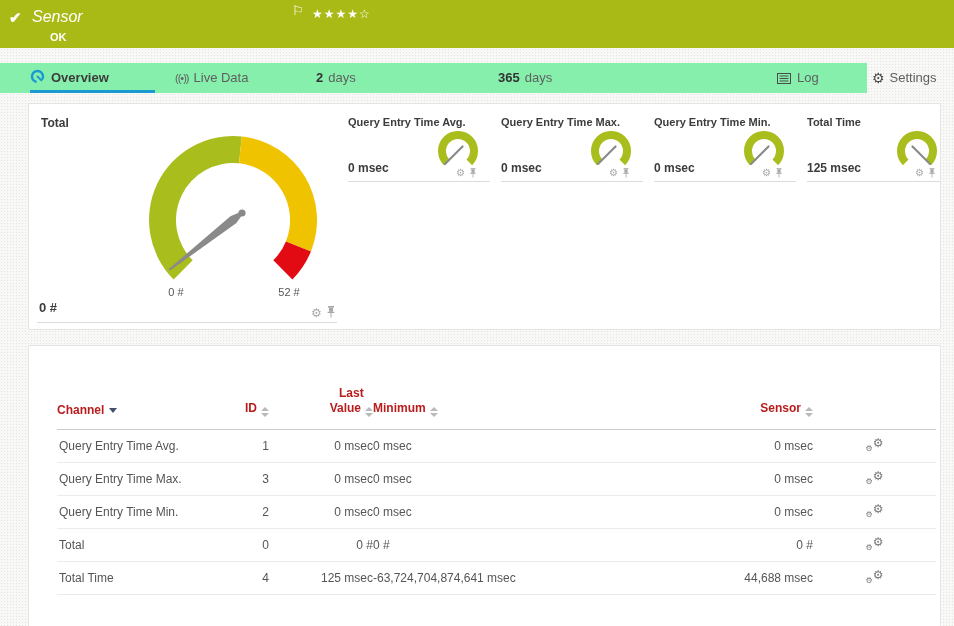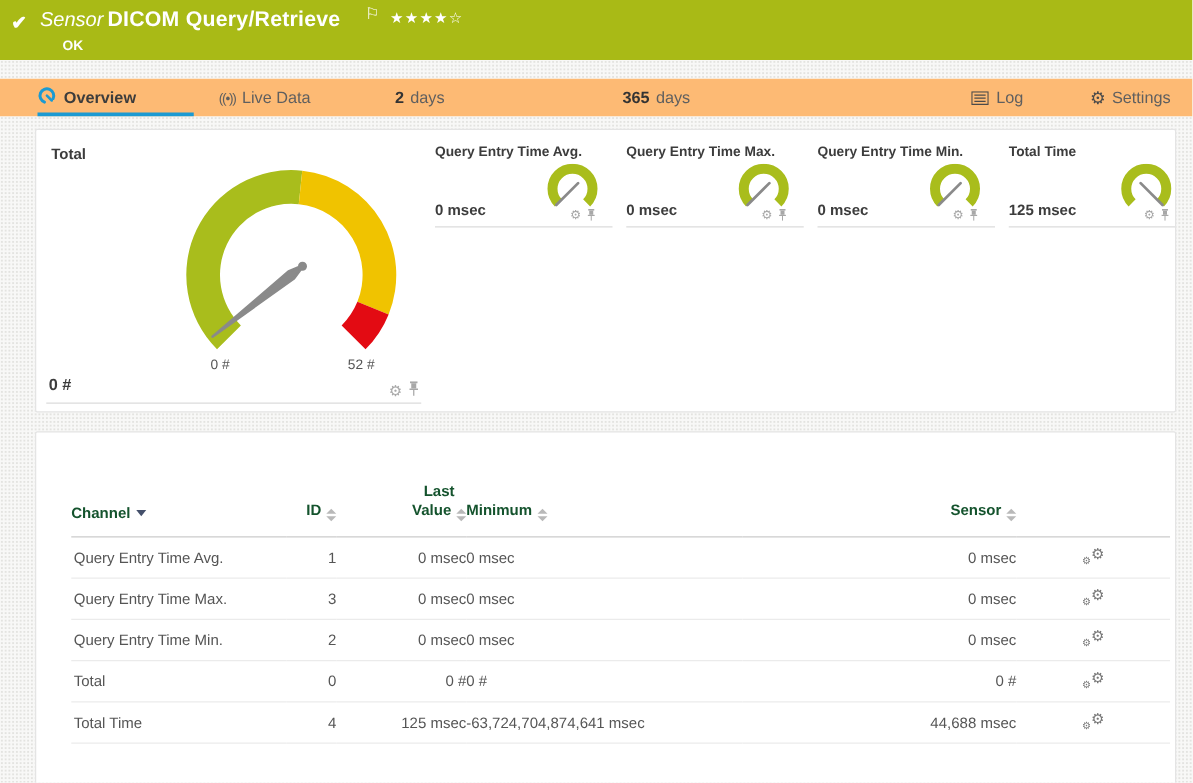--- a/index.html
+++ b/index.html
@@ -17,21 +17,21 @@
   
   .banner{ position:absolute; left:0; top:0; width:954px; height:48px; background:#a9ba16; color:#fff; }
   .banner .check{ position:absolute; left:9px; top:9px; font-size:15px; font-weight:bold; }
   .banner .kind{ position:absolute; left:32px; top:8px; font-size:16px; font-style:italic;text-align:right; }
   .banner .title{ position:absolute; left:86px; top:6px; font-size:17px; font-weight:bold; letter-spacing:.2px; }
   .banner .flag{ position:absolute; left:292px; top:3px; font-size:13px; cursor:pointer; }
   .banner .stars{ position:absolute; left:312px; top:7px; font-size:12px; letter-spacing:1px; cursor:pointer; }
   .banner .status{ position:absolute; left:50px; top:31px; font-size:11px; font-weight:bold; }
 
   
-  .tabbar{ position:absolute; left:0; top:63px; width:954px; height:30px; background:#fdba74; }
+  .tabbar{ position:absolute; left:0; top:63px; width:867px; height:30px; background:#86efac; }
   .tab{ position:absolute; top:0; height:30px; line-height:29px; font-size:13px; color:#5f5f5f; cursor:pointer; white-space:nowrap; }
   .tab .ticon{ display:inline-block; vertical-align:-2px; margin-right:6px; }
   .tab.active{ color:#3c3c3c; font-weight:bold; }
   .tab.active::after{ content:""; position:absolute; left:0; right:0; bottom:0; height:3px; background:#1b9ad2; }
   .tab .num{ font-weight:bold; color:#333; margin-right:5px; }
   .tab .gearglyph{ font-size:14px; color:#4a4a4a; margin-right:5px; vertical-align:-1px;}
   .liveicon{ font-size:11px; color:#5f5f5f; letter-spacing:-1px; margin-right:5px; }
 
   
   .panel{ position:absolute; background:#fff; border:1px solid #e4e4e4; border-radius:2px; }
@@ -55,21 +55,21 @@
   .mini{ position:absolute; top:12px; width:145px; height:70px; }
   .mini-title{ position:absolute; left:0; top:0; font-size:11px; font-weight:bold; color:#3c3c3c; white-space:nowrap; }
   .mini-svg{ position:absolute; left:86px; top:15px; }
   .mini-value{ position:absolute; left:0; top:45px; font-size:12px; font-weight:bold; color:#3c3c3c; }
   .mini-gearpin{ left:108px; top:48px; }
   .mini-sep{ left:0; top:65px; width:142px; }
 
   
   table.channels{ position:absolute; left:28px; top:30px; width:879px; border-collapse:collapse; table-layout:fixed; }
   table.channels th{ vertical-align:bottom; padding-bottom:12px; border-bottom:1px solid #cccccc;
-                     font-size:12px; font-weight:bold; color:#14532d; height:53px; cursor:pointer; }
+                     font-size:12px; font-weight:bold; color:#b91c1c; height:53px; cursor:pointer; }
   table.channels td{ height:33px; font-size:12px; color:#555; border-bottom:1px solid #ebebeb; }
   .c1{ width:172px; text-align:left; } .c2{ width:40px; text-align:right; }
   .c3{ width:104px; text-align:right; } .c4{ width:221px; text-align:left; }
   .c5{ width:219px; text-align:right; } .c6{ width:123px; text-align:center; }
   td.c1{ padding-left:2px; }
   .sort{ display:inline-flex; flex-direction:column; margin-left:4px; vertical-align:1px; gap:2px; }
   .sort i{ width:0; height:0; border-left:4px solid transparent; border-right:4px solid transparent; display:block; }
   .sort .up{ border-bottom:4px solid #b9b9b9; }
   .sort .dn{ border-top:4px solid #b9b9b9; }
   .tri-down{ display:inline-block; width:0; height:0; border-left:4px solid transparent; border-right:4px solid transparent;
@@ -80,21 +80,20 @@
   .rowgear .small{ position:absolute; left:0; bottom:-1px; font-size:8px; }
 </style>
 </head>
 <body>
 
 <div class="page">
 
   <div class="banner">
     <span class="check">✔</span>
     <span class="kind">Sensor</span>
-    <span class="title">DICOM Query/Retrieve</span>
     <span class="flag">⚐</span>
     <span class="stars"><span>★★★★</span><span>☆</span></span>
     <span class="status">OK</span>
   </div>
 
   <div class="tabbar">
     <div class="tab active" style="left:30px; width:125px;">
       <span class="ticon">
         <svg width="15" height="15" viewBox="0 0 15 15">
           <path d="M 5.62 12.67 A 5.5 5.5 0 1 1 12.48 9.83" fill="none" stroke="#1b9ad2" stroke-width="2.4" stroke-linecap="round"></path>

